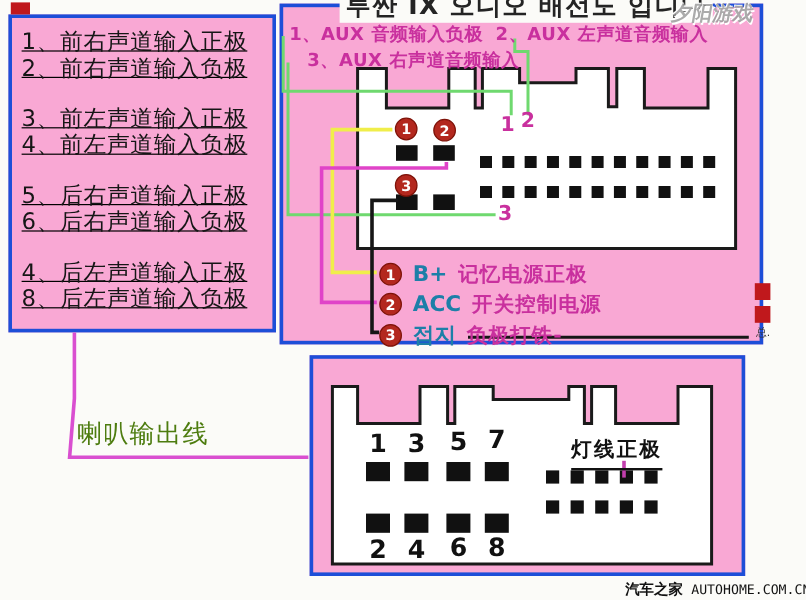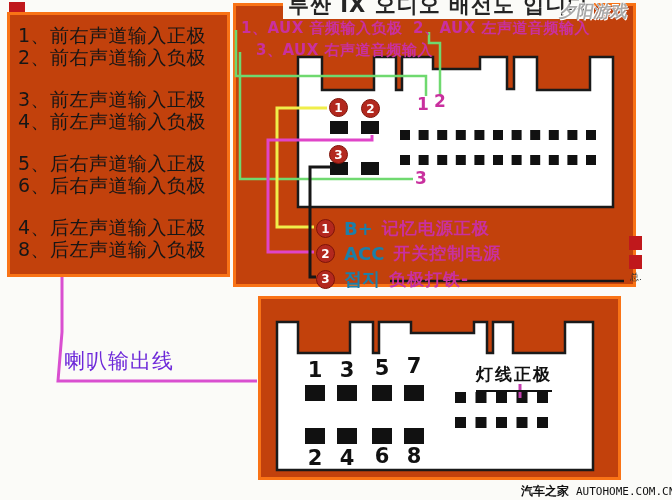--- a/index.html
+++ b/index.html
@@ -1,20 +1,20 @@
 <!DOCTYPE html>
 <html><head>
 <meta charset="utf-8">
 <style>
   html,body{margin:0;padding:0;background:#e9e9e9;}
   .canvas{
     position:relative;width:672px;height:500px;overflow:hidden;
     background:#fbfbf8;font-family:"DejaVu Sans",sans-serif;
   }
-  .panel{position:absolute;border:3px solid #f97316;box-sizing:border-box;background:#c2410c;z-index:0;}
+  .panel{position:absolute;border:3px solid #1d4ed8;box-sizing:border-box;background:#f9a8d4;z-index:0;text-decoration:underline;}
   #wire-svg{position:absolute;left:0;top:0;z-index:1;}
   .txt{position:absolute;z-index:2;white-space:nowrap;}
   
   .left-box{left:7px;top:12px;width:223px;height:265px;padding:9px 0 0 8px;}
   .lp-line{font-size:19px;line-height:22px;color:#161616;letter-spacing:0.5px;}
   .lp-line:nth-child(2n+1):not(:first-child){margin-top:20px;}
   
   .top-box{left:233px;top:3px;width:403px;height:284px;}
   .bottom-box{left:258px;top:296px;width:363px;height:184px;}
   .korean-title{left:283px;top:-9px;font-size:21px;font-weight:bold;color:#242424;
@@ -26,21 +26,21 @@
     display:flex;align-items:center;justify-content:center;border:1px solid #7e1309;}
   .legend-row{display:flex;align-items:center;gap:9px;}
   .legend-badge{position:static;flex:0 0 auto;width:17px;height:17px;border-radius:50%;
     background:#b3281e;color:#fff;font-size:12px;font-weight:bold;
     display:flex;align-items:center;justify-content:center;border:1px solid #7e1309;}
   .legend-term{font-size:18px;font-weight:bold;color:#1d7fa8;}
   .legend-desc{font-size:17px;font-weight:bold;color:#c9309e;letter-spacing:1px;}
   .bignum{width:22px;text-align:center;font-size:21px;font-weight:600;color:#111;}
   .lamp-label{left:476px;top:363px;font-size:17px;font-weight:600;color:#111;
     border-bottom:2px solid #111;padding-bottom:4px;letter-spacing:2px;}
-  .speaker-label{left:64px;top:347px;font-size:21px;color:#6d28d9;letter-spacing:1px;}
+  .speaker-label{left:64px;top:347px;font-size:21px;color:#4d7c0f;letter-spacing:1px;}
   .wm-top{left:560px;top:0px;font-size:17px;font-weight:bold;
     color:rgba(150,150,150,0.8);transform:skewX(-10deg);
     text-shadow:1px 1px 0 #fff,-1px -1px 0 #fff;}
   .autohome{left:521px;top:483px;display:flex;gap:7px;align-items:baseline;}
   .autohome .cn{font-size:12px;font-weight:bold;color:#111;}
   .autohome .en{font-size:11px;color:#111;font-family:"DejaVu Sans Mono",monospace;}
   .red-block{position:absolute;z-index:2;background:#c0181c;}
   .seal{width:13px;height:14px;}
   .seal-note{left:630px;top:271px;font-size:9px;color:#333;}
 </style>

